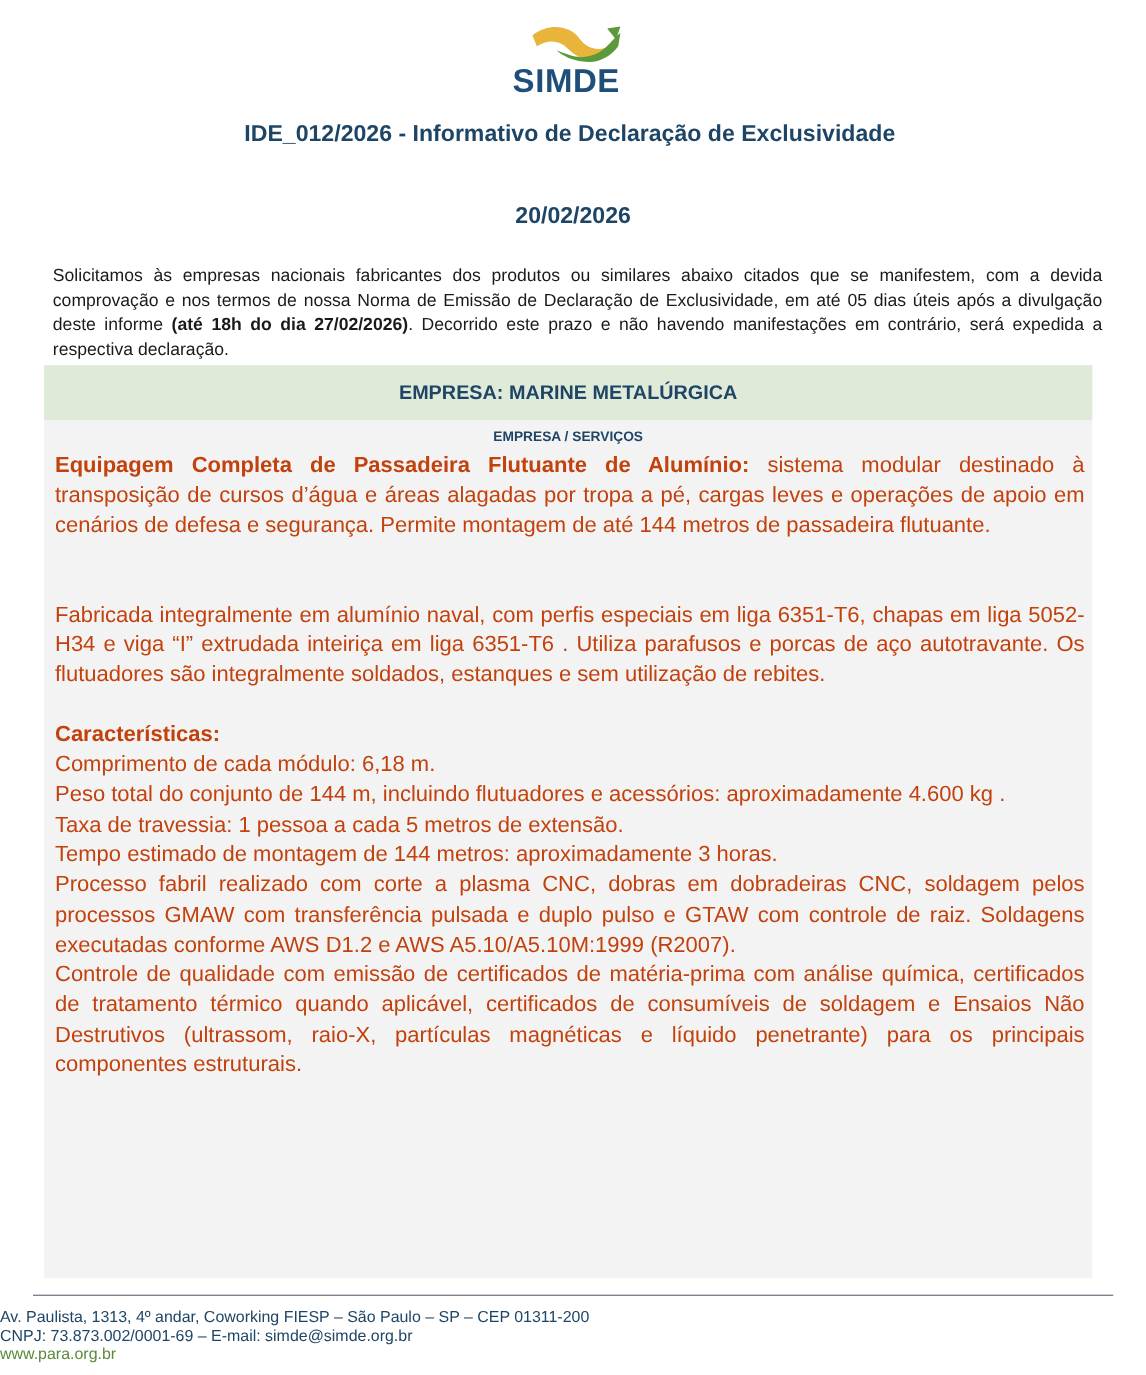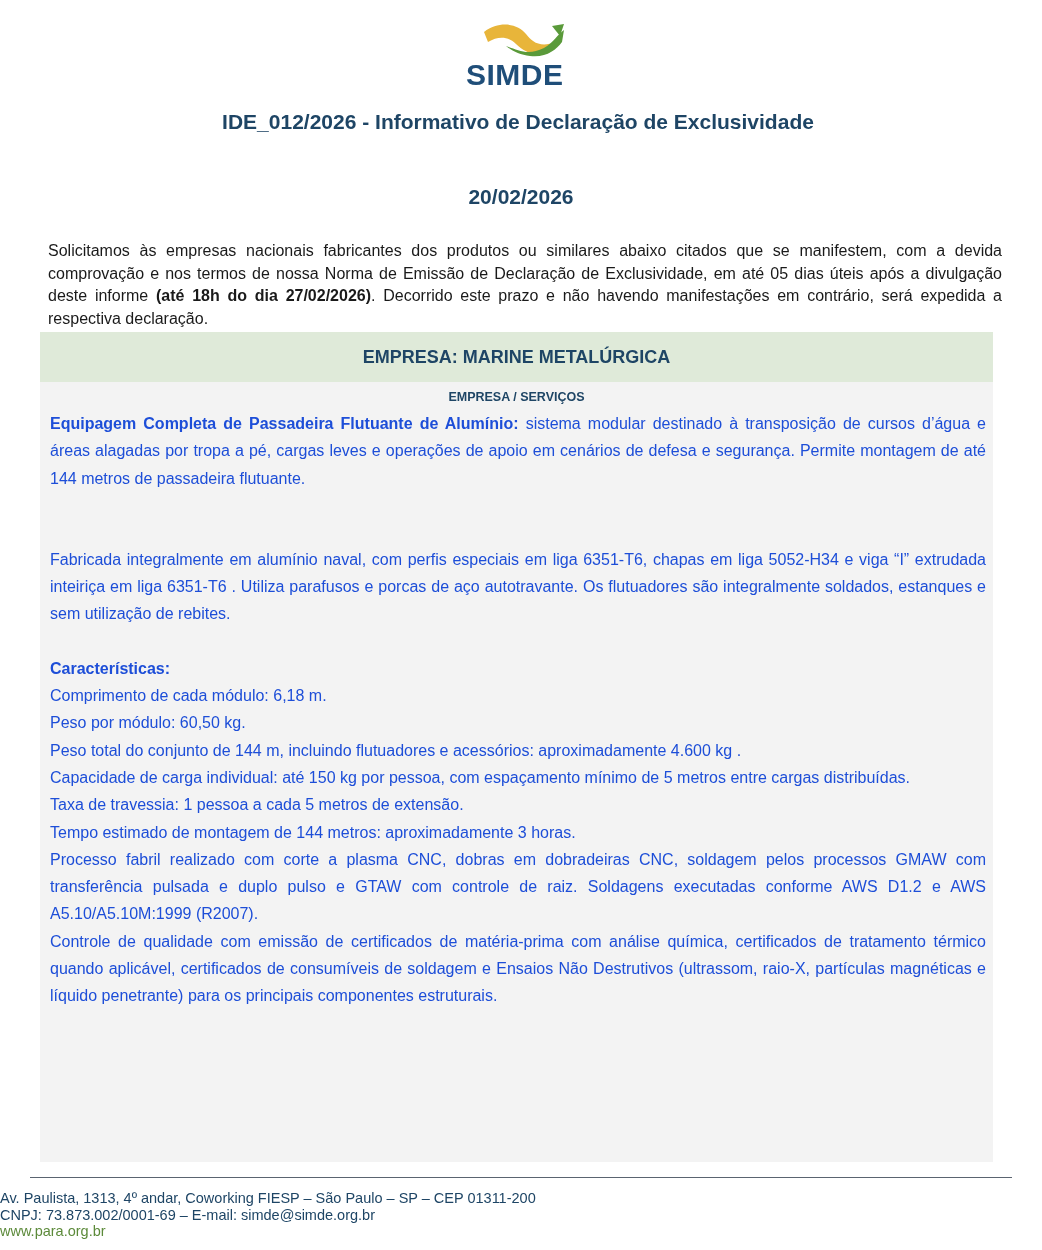--- a/index.html
+++ b/index.html
@@ -12,22 +12,22 @@
            font-weight:bold; font-size:21px; color:#1e4565; }
   .date { position:absolute; left:0; top:159px; width:1042px; text-align:center;
           font-weight:bold; font-size:21px; color:#1e4565;margin-top:26px; }
   .intro { position:absolute; left:48px; top:208px; width:954px; font-size:16px;
            line-height:22.7px; text-align:justify; color:#1a1a1a;margin-top:32px; }
   .intro b { font-weight:bold; }
   .box { position:absolute; left:40px; top:332px; width:953px; height:830px; background:#f3f3f3; }
   .box-head { height:50px; background:#dfead9; display:flex; align-items:center; justify-content:center;
               font-weight:bold; font-size:18px; color:#1e4565; }
   .box-sub { text-align:center; font-weight:bold; font-size:12.5px; color:#1e4565; margin-top:8px; }
-  .content { position:absolute; left:10px; top:78px; width:936px; font-size:16px; line-height:27.3px;
-             text-align:justify; color:#1d4ed8; }
+  .content { position:absolute; left:10px; top:78px; width:936px; font-size:20px; line-height:27.3px;
+             text-align:justify; color:#c2410c; }
   .content p { margin:0; }
   .content .gap { height:27px; }
   .content b { font-weight:bold; }
   .footer-line { position:absolute; left:30px; top:1177px; width:982px; height:1px; background:#5a6470; }
   .footer { position:absolute; left:0; top:1190px; width:1042px; text-align:left; font-size:14.5px;
             line-height:16.5px; color:#1e4565; }
   .footer .url { color:#5c8a3a; }
 </style>
 </head>
 <body>
@@ -50,23 +50,21 @@
   <div class="box-head">EMPRESA: MARINE METALÚRGICA</div>
   <div class="box-sub">EMPRESA / SERVIÇOS</div>
   <div class="content">
     <p><b>Equipagem Completa de Passadeira Flutuante de Alumínio:</b><span> sistema modular destinado à transposição de cursos d’água e áreas alagadas por tropa a pé, cargas leves e operações de apoio em cenários de defesa e segurança. Permite montagem de até 144 metros de passadeira flutuante.</span></p>
     <div class="gap"></div>
     <div class="gap"></div>
     <p>Fabricada integralmente em alumínio naval, com perfis especiais em liga 6351-T6, chapas em liga 5052-H34 e viga “I” extrudada inteiriça em liga 6351-T6 . Utiliza parafusos e porcas de aço autotravante. Os flutuadores são integralmente soldados, estanques e sem utilização de rebites.</p>
     <div class="gap"></div>
     <p><b>Características:</b></p>
     <p>Comprimento de cada módulo: 6,18 m.</p>
-    <p>Peso por módulo: 60,50 kg.</p>
     <p>Peso total do conjunto de 144 m, incluindo flutuadores e acessórios: aproximadamente 4.600 kg .</p>
-    <p>Capacidade de carga individual: até 150 kg por pessoa, com espaçamento mínimo de 5 metros entre cargas distribuídas.</p>
     <p>Taxa de travessia: 1 pessoa a cada 5 metros de extensão.</p>
     <p>Tempo estimado de montagem de 144 metros: aproximadamente 3 horas.</p>
     <p>Processo fabril realizado com corte a plasma CNC, dobras em dobradeiras CNC, soldagem pelos processos GMAW com transferência pulsada e duplo pulso e GTAW com controle de raiz. Soldagens executadas conforme AWS D1.2 e AWS A5.10/A5.10M:1999 (R2007).</p>
     <p>Controle de qualidade com emissão de certificados de matéria-prima com análise química, certificados de tratamento térmico quando aplicável, certificados de consumíveis de soldagem e Ensaios Não Destrutivos (ultrassom, raio-X, partículas magnéticas e líquido penetrante) para os principais componentes estruturais.</p>
   </div>
 </div>
 
 <div class="footer-line"></div>
 <div class="footer">
   <div>Av. Paulista, 1313, 4º andar, Coworking FIESP – São Paulo – SP – CEP 01311-200</div>

